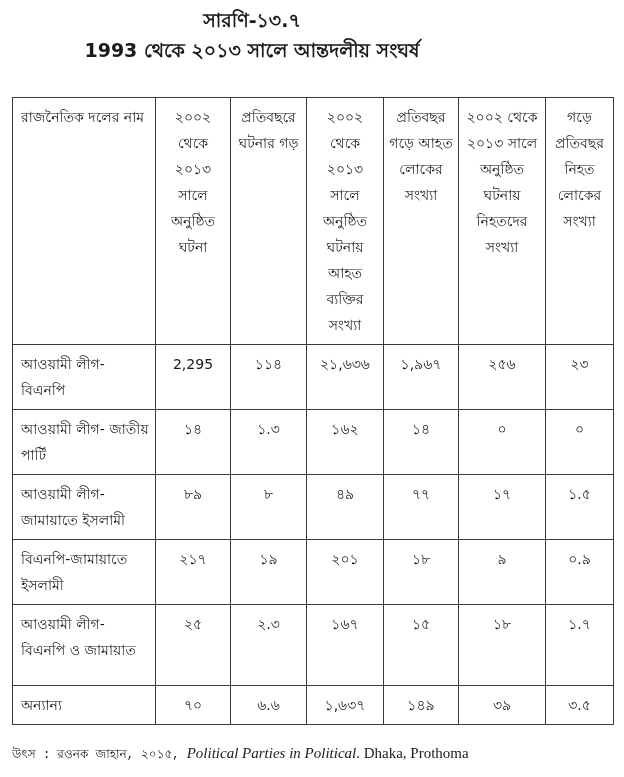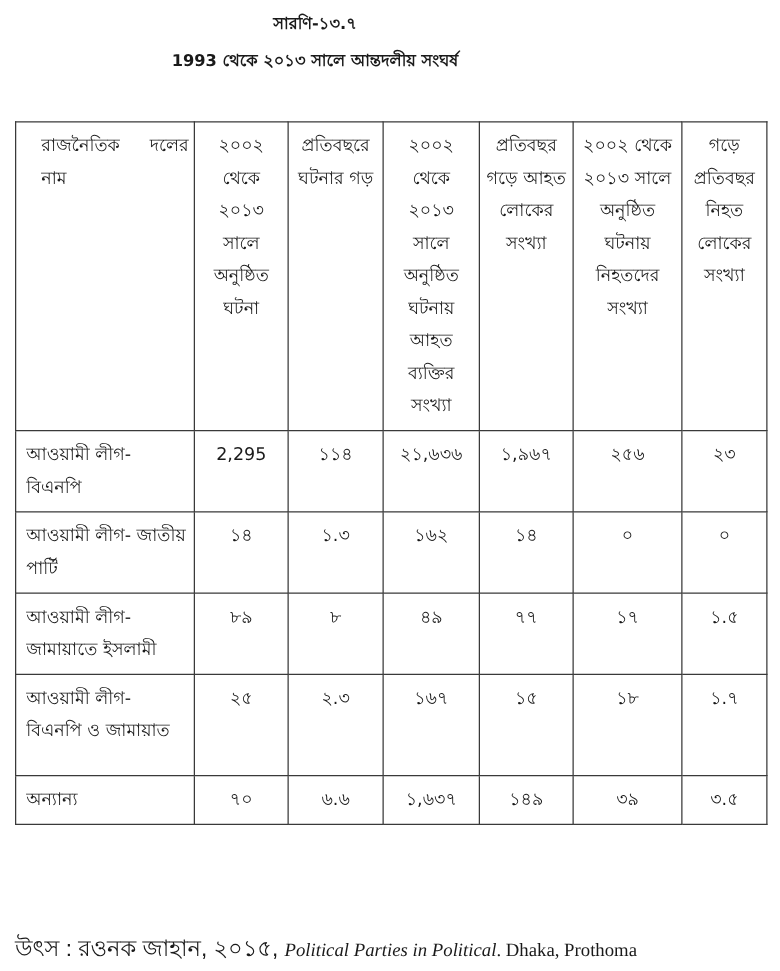--- a/index.html
+++ b/index.html
@@ -2,49 +2,49 @@
 <html><head>
 <meta charset="utf-8">
 <style>
   html, body { margin: 0; padding: 0; background: #ffffff; }
   body {
     width: 624px; height: 777px; position: relative; overflow: hidden;
     font-family: "DejaVu Sans", sans-serif; color: #1a1a1a;
   }
   .title {
     position: absolute; left: 0; width: 504px; text-align: center;
-    font-size: 13px; font-weight: bold; line-height: 24px;
+    font-size: 19px; font-weight: bold; line-height: 24px;
   }
   .t1 { top: 8px; }
   .t2 { top: 38px; }
   table {
     position: absolute; left: 12px; top: 97px; width: 601px;
     border-collapse: collapse; table-layout: fixed;
     font-size: 14px;
   }
   td, th {
     border: 1.4px solid #3a3a3a; vertical-align: top;
     padding: 6px 4px; line-height: 26px; font-weight: normal;
   }
   th { height: 226px; text-align: center; }
-  th.first { text-align: justify; text-align-last: left; padding-left: 20px; }
+  th.first { text-align: justify; text-align-last: left; padding-left: 8px; }
   td { text-align: center; }
   td.first { text-align: left; padding-left: 8px; }
   tr.r1 td { height: 46px; margin-left: 28px; }
   tr.r2 td { height: 45px; }
   tr.r3 td { height: 45px; margin-top: 48px; }
   tr.r4 td { height: 44px; }
   tr.r5 td { height: 45px; }
   tr.r6 td { height: 68px; }
   tr.r7 td { height: 28px; padding-top: 6px; padding-bottom: 4px; }
   .source {
     position: absolute; left: 12px; top: 745px; font-size: 15px;
     font-family: "Liberation Serif", serif; white-space: nowrap;
   }
-  .source .bn { font-family: Liberation Sans, sans-serif; font-size: 18px; }
+  .source .bn { font-family: Liberation Mono, monospace; font-size: 12px; }
   .source i { font-style: italic; }
 </style>
 </head>
 <body>
 
 <div class="title t1">সারণি-১৩.৭</div>
 <div class="title t2">1993 থেকে ২০১৩ সালে আন্তদলীয় সংঘর্ষ</div>
 
 <table>
   <colgroup>
@@ -88,20 +88,29 @@
     </tr>
     <tr class="r3">
       <td class="first">আওয়ামী লীগ- জামায়াতে ইসলামী</td>
       <td>৮৯</td>
       <td>৮</td>
       <td>৪৯</td>
       <td>৭৭</td>
       <td>১৭</td>
       <td>১.৫</td>
     </tr>
+    <tr class="r5">
+      <td class="first">বিএনপি-জামায়াতে ইসলামী</td>
+      <td>২১৭</td>
+      <td>১৯</td>
+      <td>২০১</td>
+      <td>১৮</td>
+      <td>৯</td>
+      <td>০.৯</td>
+    </tr>
     <tr class="r6">
       <td class="first">আওয়ামী লীগ- বিএনপি ও জামায়াত</td>
       <td>২৫</td>
       <td>২.৩</td>
       <td>১৬৭</td>
       <td>১৫</td>
       <td>১৮</td>
       <td>১.৭</td>
     </tr>
     <tr class="r7">

